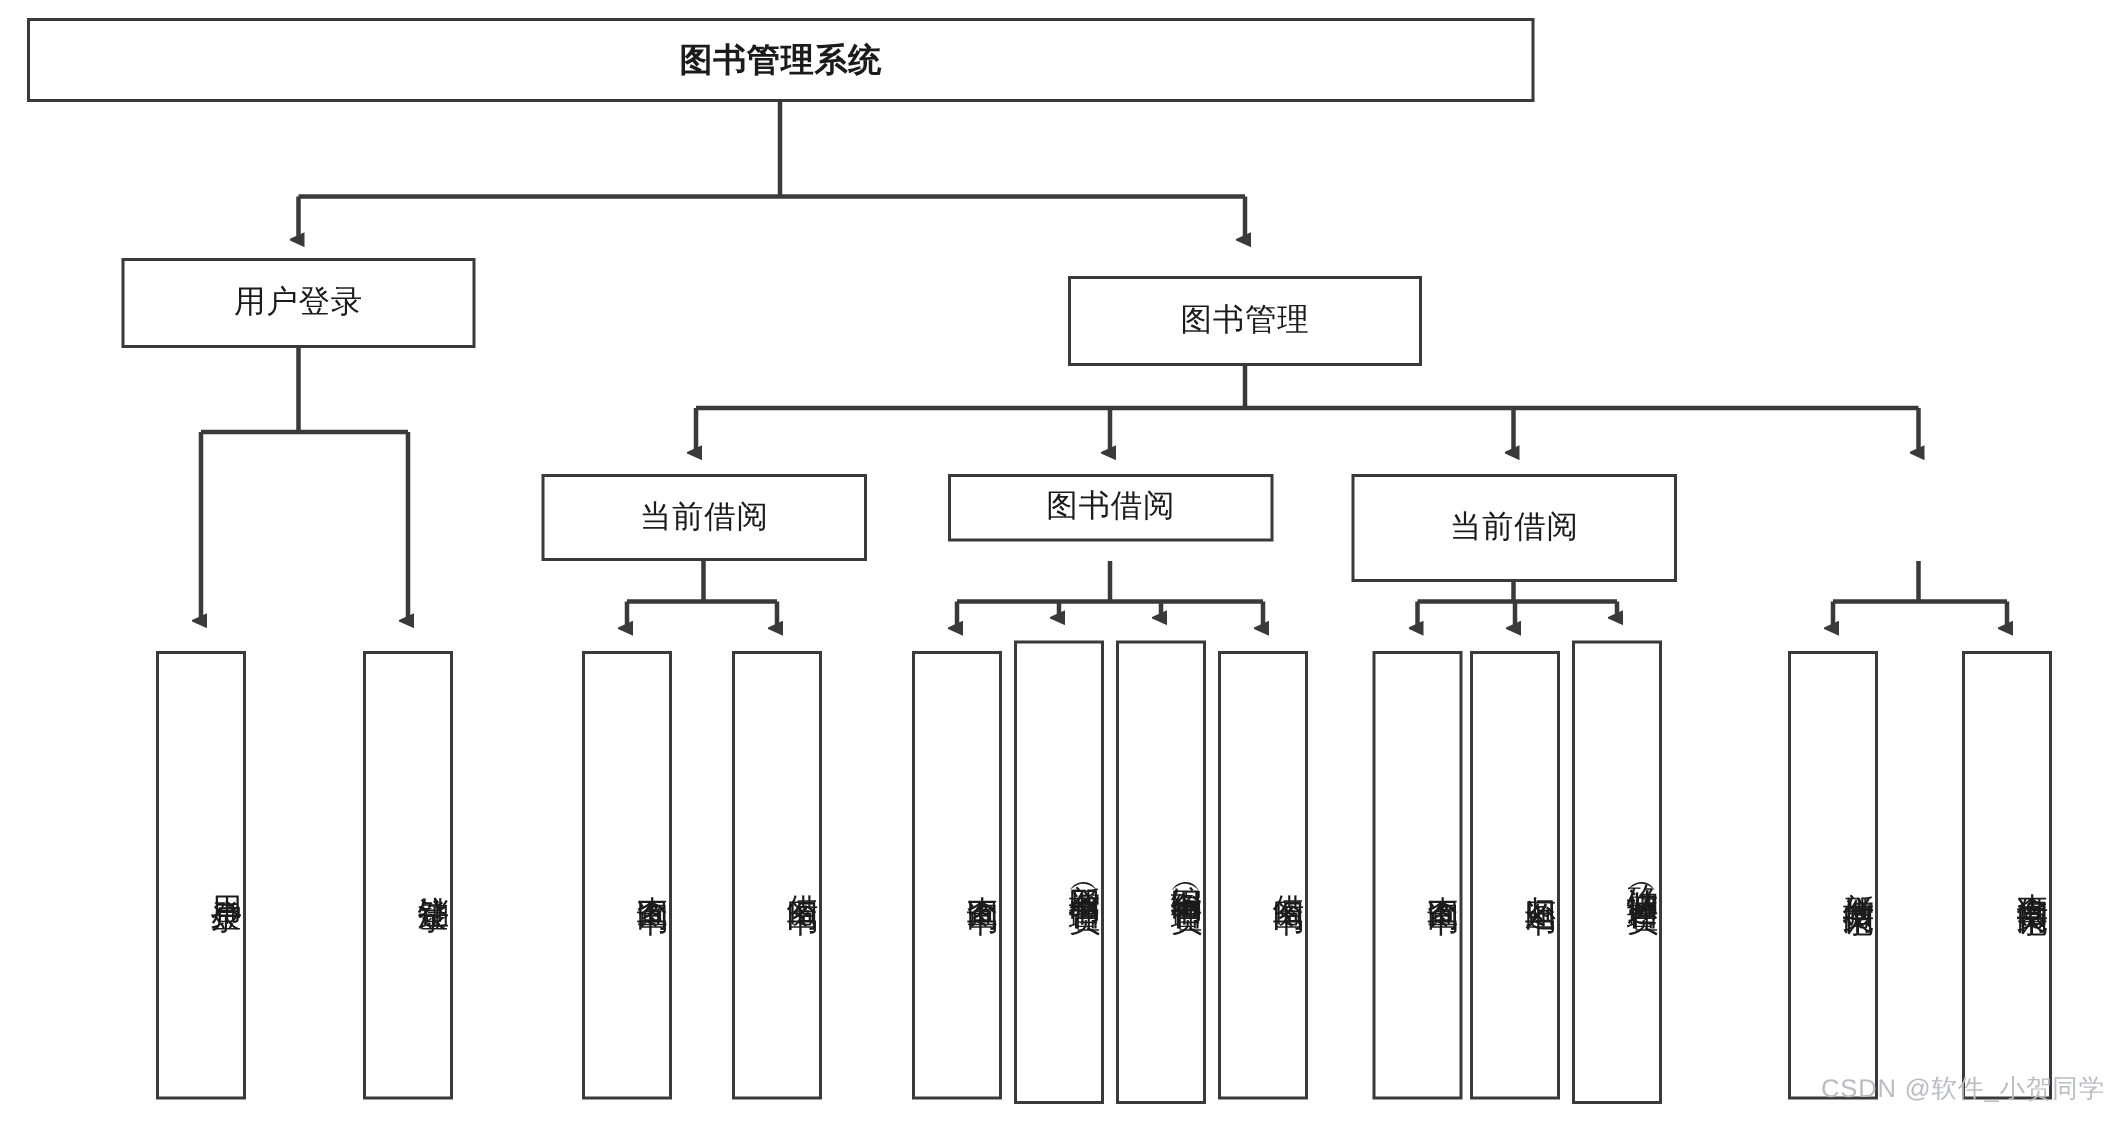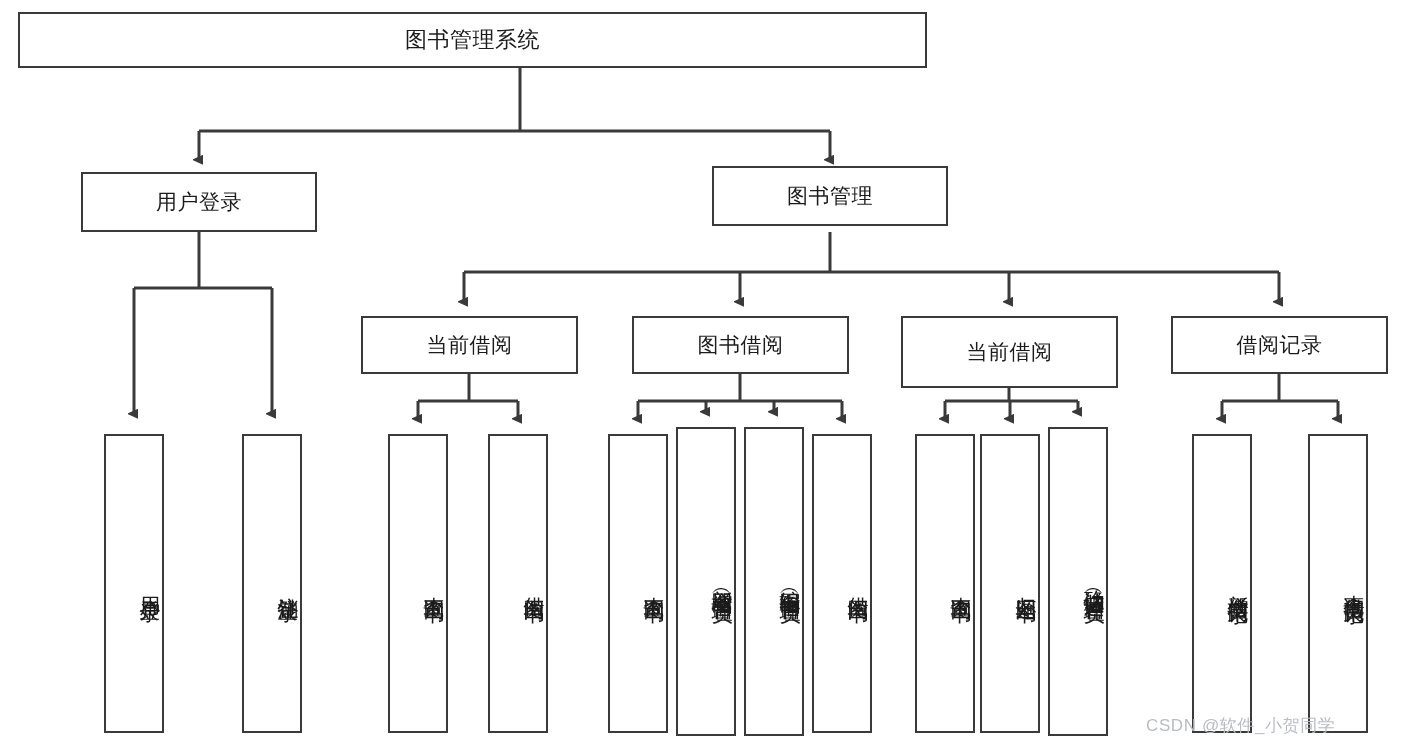--- a/index.html
+++ b/index.html
@@ -111,42 +111,39 @@
       <path d="M1010,401 L1010,419" marker-end="url(#arrow)"></path>
       <path d="M1078,401 L1078,412" marker-end="url(#arrow)"></path>
 
       <path d="M1279,374 L1279,401"></path>
       <path d="M1222,401 L1338,401"></path>
       <path d="M1222,401 L1222,419" marker-end="url(#arrow)"></path>
       <path d="M1338,401 L1338,419" marker-end="url(#arrow)"></path>
     </g>
   </svg>
 
-  <div class="node root" style="left:18px; top:12px; width:909px; height:56px;">
+  <div class="node root" style="left:18px; top:12px; width:1005px; height:56px;font-weight:bold;">
     <span>图书管理系统</span>
   </div>
 
   <div class="node" style="left:81px; top:172px; width:236px; height:60px;">
     <span>用户登录</span>
   </div>
-  <div class="node" style="left:712px; top:166px; width:236px; height:60px;">
+  <div class="node" style="left:712px; top:184px; width:236px; height:60px;">
     <span>图书管理</span>
   </div>
 
   <div class="node" style="left:361px; top:316px; width:217px; height:58px;">
     <span>当前借阅</span>
   </div>
-  <div class="node" style="left:632px; top:316px; width:217px; height:58px;">
+  <div class="node" style="left:632px; top:316px; width:217px; height:45px;">
     <span>图书借阅</span>
   </div>
   <div class="node" style="left:901px; top:316px; width:217px; height:72px;">
     <span>当前借阅</span>
-  </div>
-  <div class="node" style="left:1171px; top:316px; width:217px; height:58px;">
-    <span>借阅记录</span>
   </div>
 
   <div class="node vert" style="left:104px; top:434px; width:60px; height:299px;">
     <span>用户登录</span>
   </div>
   <div class="node vert" style="left:242px; top:434px; width:60px; height:299px;">
     <span>注销登录</span>
   </div>
 
   <div class="node vert" style="left:388px; top:434px; width:60px; height:299px;">
@@ -179,15 +176,15 @@
     <span>确认归还（管理员）</span>
   </div>
 
   <div class="node vert" style="left:1192px; top:434px; width:60px; height:299px;">
     <span>新增借阅记录</span>
   </div>
   <div class="node vert" style="left:1308px; top:434px; width:60px; height:299px;">
     <span>查询借阅记录</span>
   </div>
 
-  <div class="watermark" style="left:1146px; top:714px;">CSDN @软件_小贺同学</div>
+  <div class="watermark" style="left:1194px; top:714px;padding-left:20px;">CSDN @软件_小贺同学</div>
 
 </div>
 
 </body></html>

